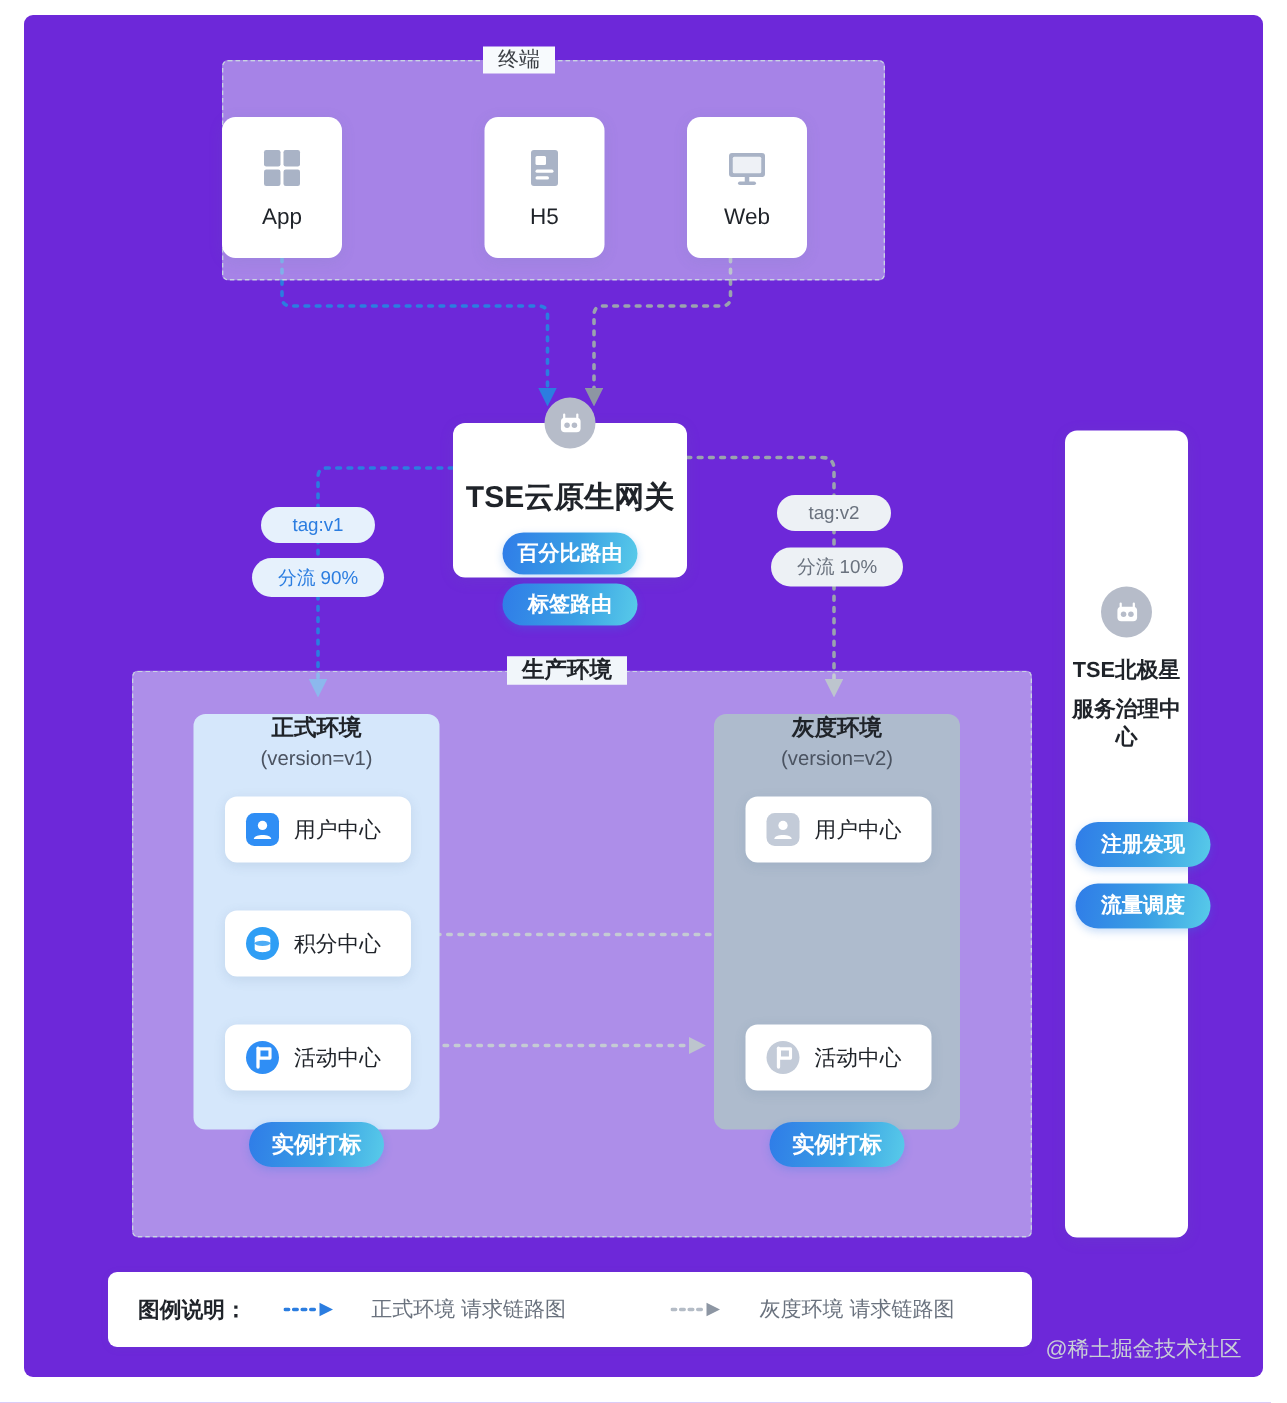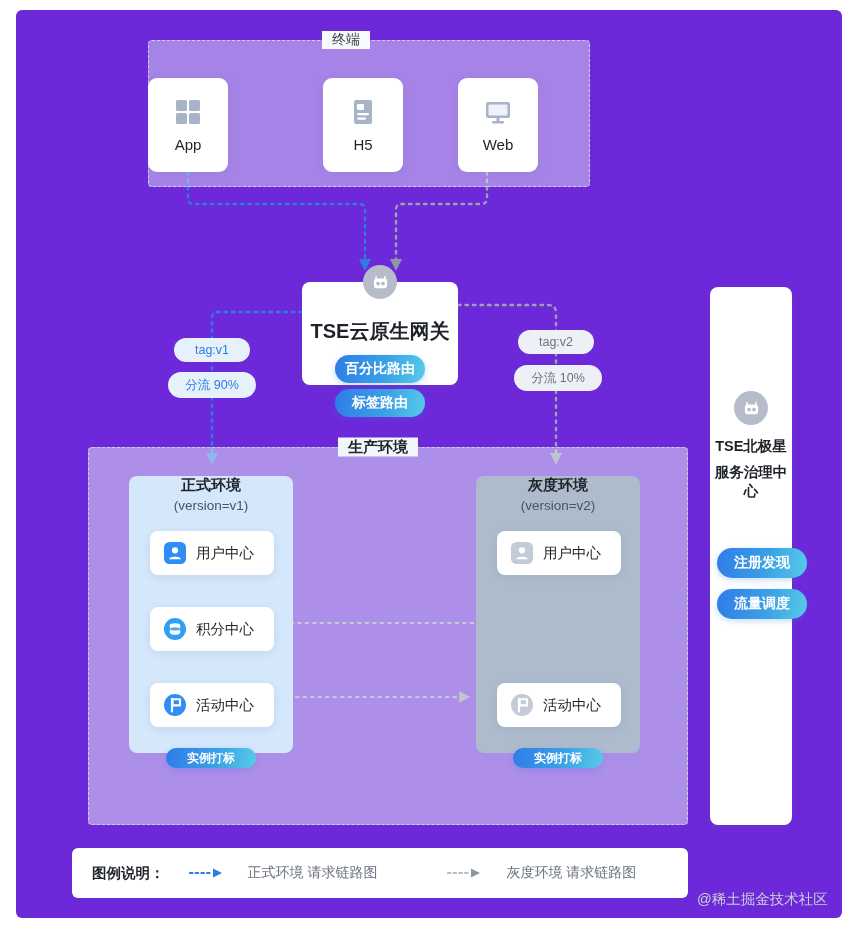--- a/index.html
+++ b/index.html
@@ -116,21 +116,21 @@
     position: absolute; left: 21px; width: 124px; height: 44px;
     background: #ffffff; border-radius: 8px;
     display: flex; align-items: center; gap: 9px;
     padding-left: 13px;
     box-shadow: 0 2px 8px rgba(80,110,150,0.14);
   }
   .svc-label { font-size: 14.5px; color: #1f2329; }
   .svc-icon { width: 24px; height: 24px; flex: 0 0 24px; }
 
   .badge-pill {
-    position: absolute; width: 90px; height: 20px; font-size: 12px;
+    position: absolute; width: 90px; height: 30px; font-size: 15px;
   }
 
   
   #right-panel {
     left: 694px; top: 277px; width: 82px; height: 538px;
     background: #ffffff; border-radius: 8px; padding-left: 24px;
   }
   #np-icon-wrap {
     position: absolute; left: 50%; top: 104px; transform: translateX(-50%);
     width: 34px; height: 34px; border-radius: 50%; background: #b6bcc9;

